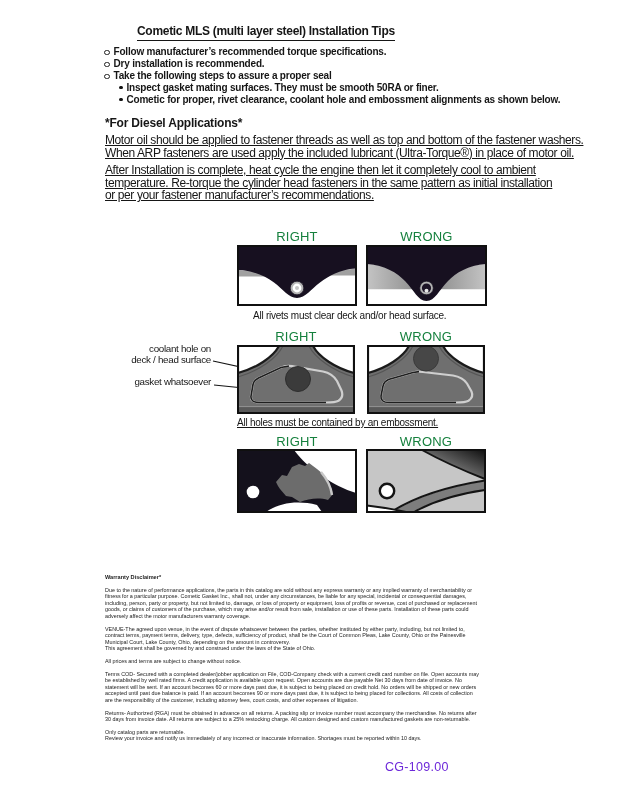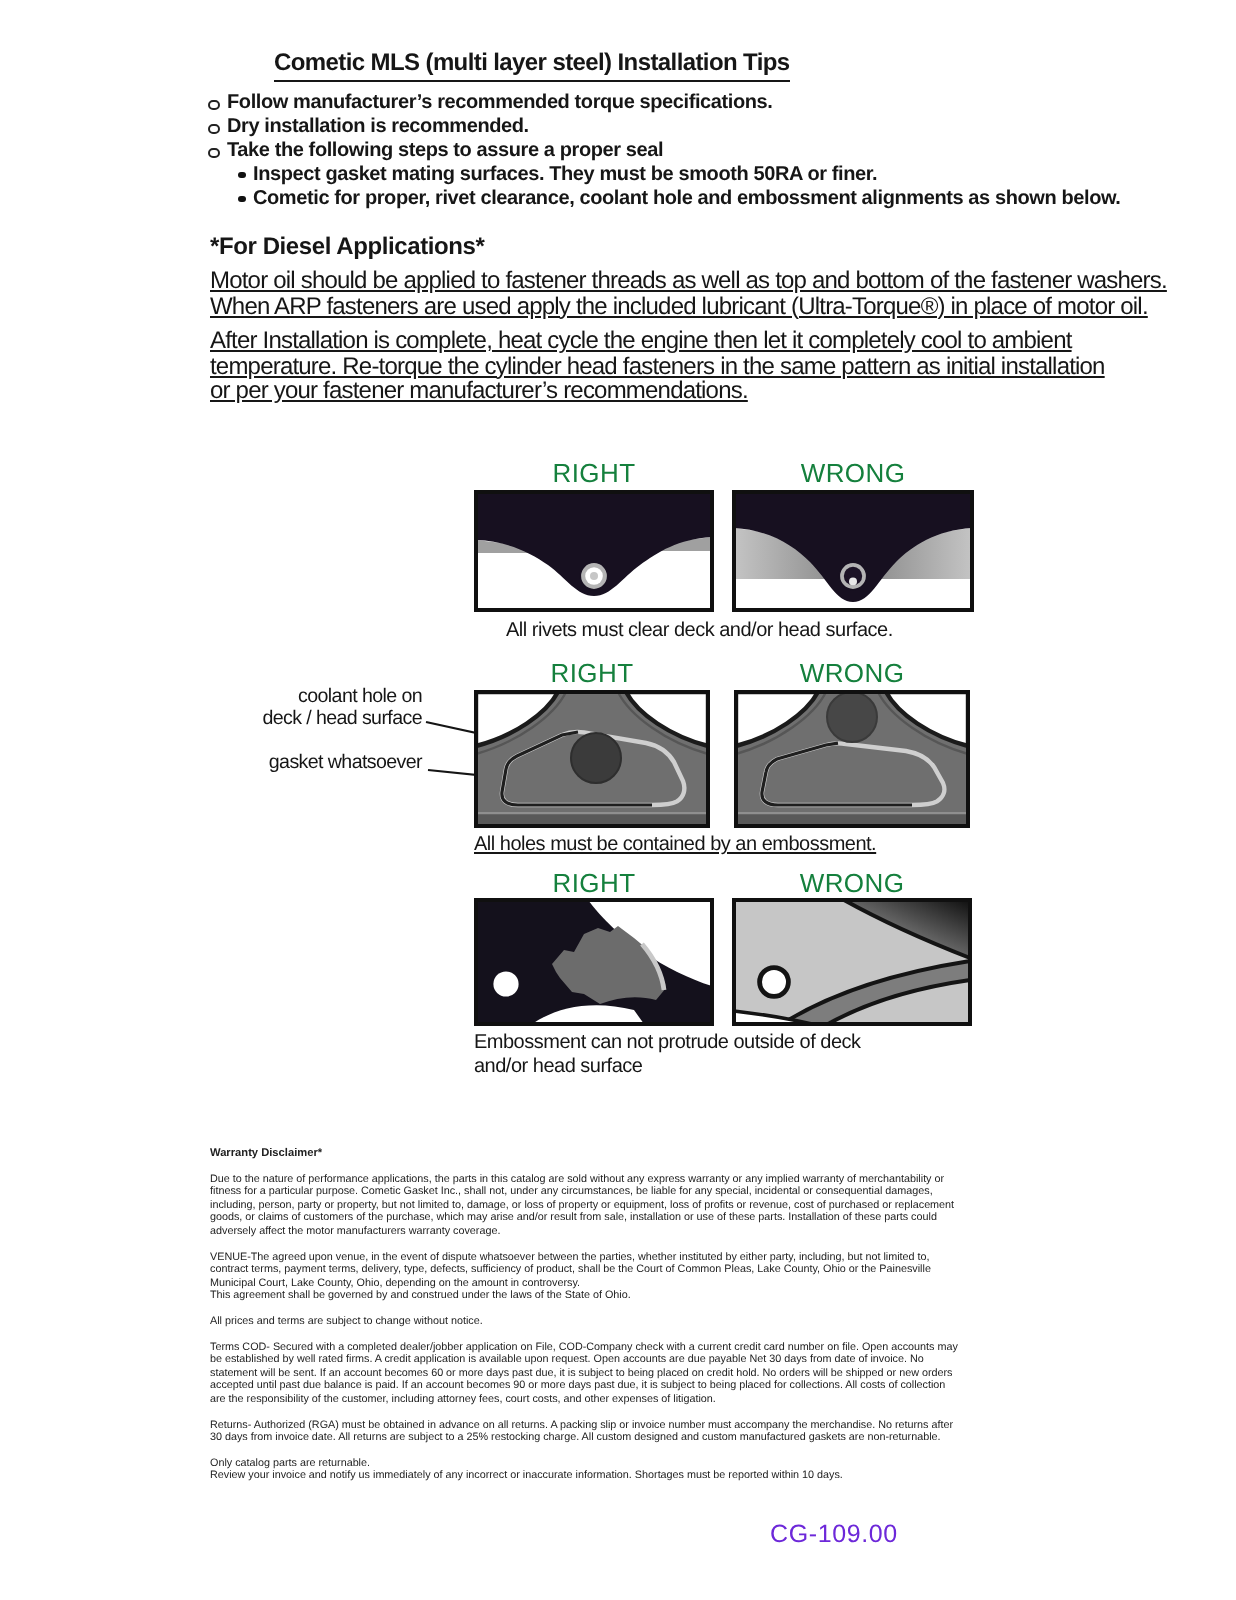--- a/index.html
+++ b/index.html
@@ -183,22 +183,20 @@
       <path d="M27,63 C52,47 84,37.5 119,32 L119,41 C90,45.5 64,53.5 46,63 Z" fill="#7d7d7d"></path>
       <path d="M25,63 C51,46.5 84,37 119,31.5" stroke="#141414" stroke-width="2" fill="none"></path>
       <path d="M48,63 C66,53 91,45 119,41" stroke="#141414" stroke-width="2" fill="none"></path>
       <path d="M1,57 C14,58.5 27,60.5 39,63 L1,63 Z" fill="#ffffff"></path>
       <path d="M1,56.5 C14,58 27,60 40,63" stroke="#141414" stroke-width="1.8" fill="none"></path>
       <circle cx="21" cy="42" r="7.2" fill="#ffffff" stroke="#141414" stroke-width="2.4"></circle>
       <rect x="1" y="1" width="118" height="62" fill="none" stroke="#101010" stroke-width="2"></rect>
     </svg>
   </div>
 
-  <div class="abs caption" style="left:237px;top:516px;">Embossment can not protrude outside of deck
-and/or head surface</div>
 
   <div class="abs legal">
     <div class="hd">Warranty Disclaimer*</div>
     <div class="blk">Due to the nature of performance applications, the parts in this catalog are sold without any express warranty or any implied warranty of merchantability or
 fitness for a particular purpose.  Cometic Gasket Inc., shall not, under any circumstances, be liable for any special, incidental or consequential damages,
 including, person, party or property, but not limited to, damage, or loss of property or equipment, loss of profits or revenue, cost of purchased or replacement
 goods, or claims of customers of the purchase, which may arise and/or result from sale, installation or use of these parts.  Installation of these parts could
 adversely affect the motor manufacturers warranty coverage.</div>
     <div class="blk">VENUE-The agreed upon venue, in the event of dispute whatsoever between the parties, whether instituted by either party, including, but not limited to,
 contract terms, payment terms, delivery, type, defects, sufficiency of product, shall be the Court of Common Pleas, Lake County, Ohio or the Painesville

